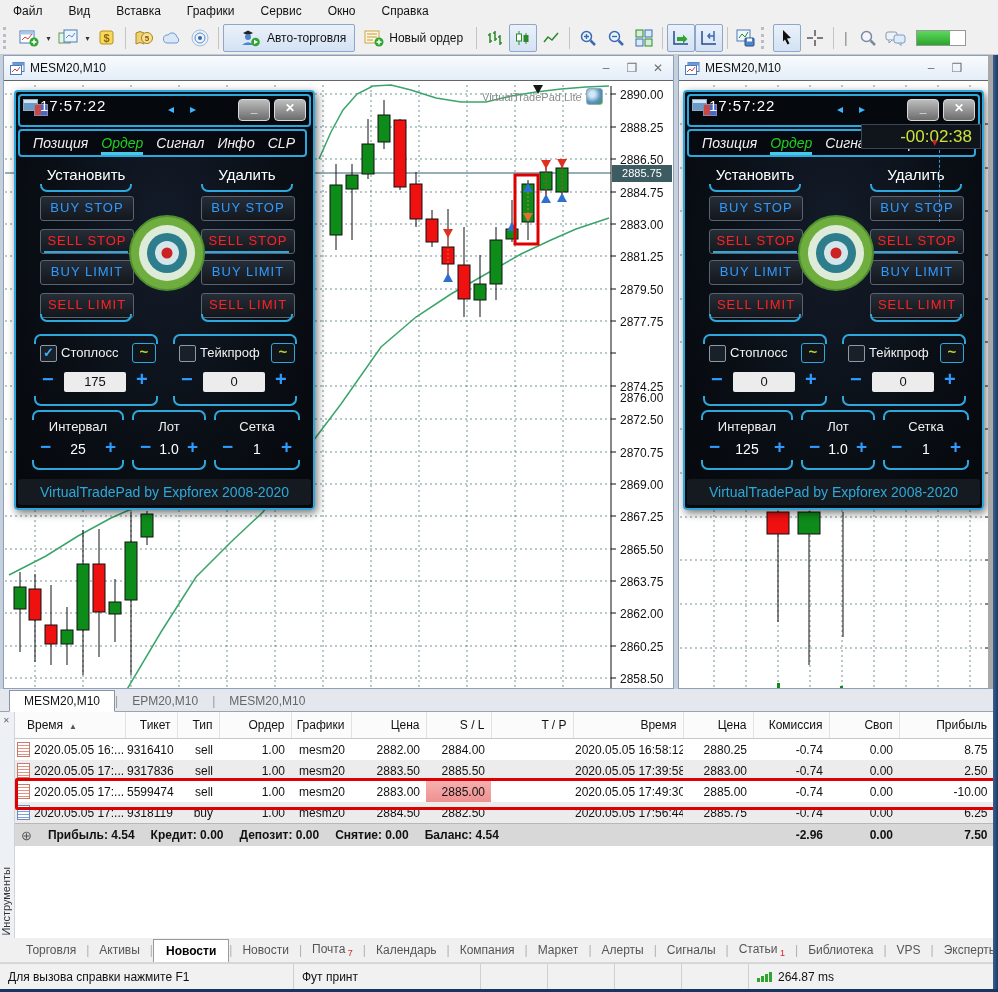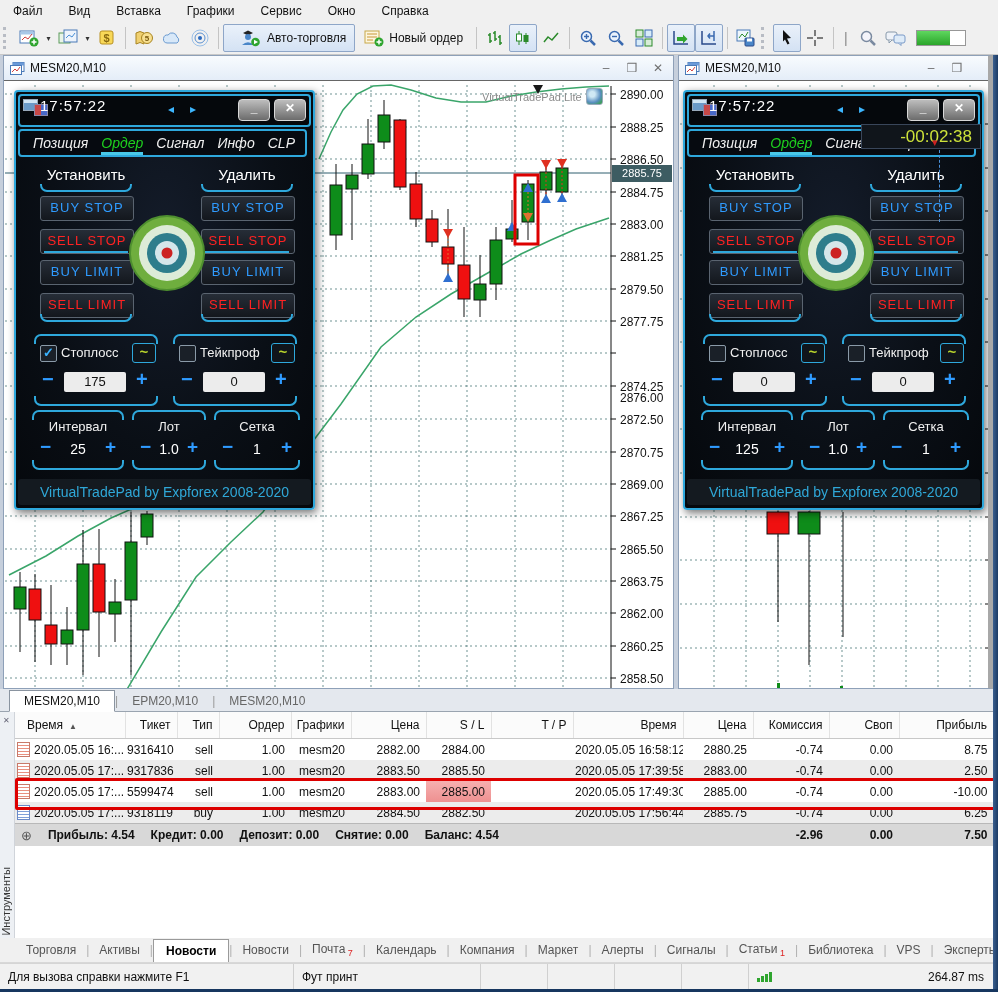--- a/index.html
+++ b/index.html
@@ -896,21 +896,21 @@
     <span class="st-cell" style="width:186px;">Фут принт</span>
     <span class="st-sep"></span>
       <span class="st-cell" style="width:66px;"></span>
     <span class="st-sep"></span>
       <span class="st-cell" style="width:66px;"></span>
     <span class="st-sep"></span>
       <span class="st-cell" style="width:66px;"></span>
     <span class="st-sep"></span>
       <span class="st-cell" style="width:66px;"></span>
     <span class="st-sep"></span>
-    <span class="st-cell" style="flex:1;justify-content:space-between;padding-right:14px;">
+    <span class="st-cell" style="flex:1;justify-content:flex-start;padding-right:14px;">
       <span class="sigbars">
           <div style="height:4px"></div>
           <div style="height:6px"></div>
           <div style="height:8px"></div>
           <div style="height:10px"></div>
         </span>
       <span>264.87 ms</span>
     </span>
   </div>
 

